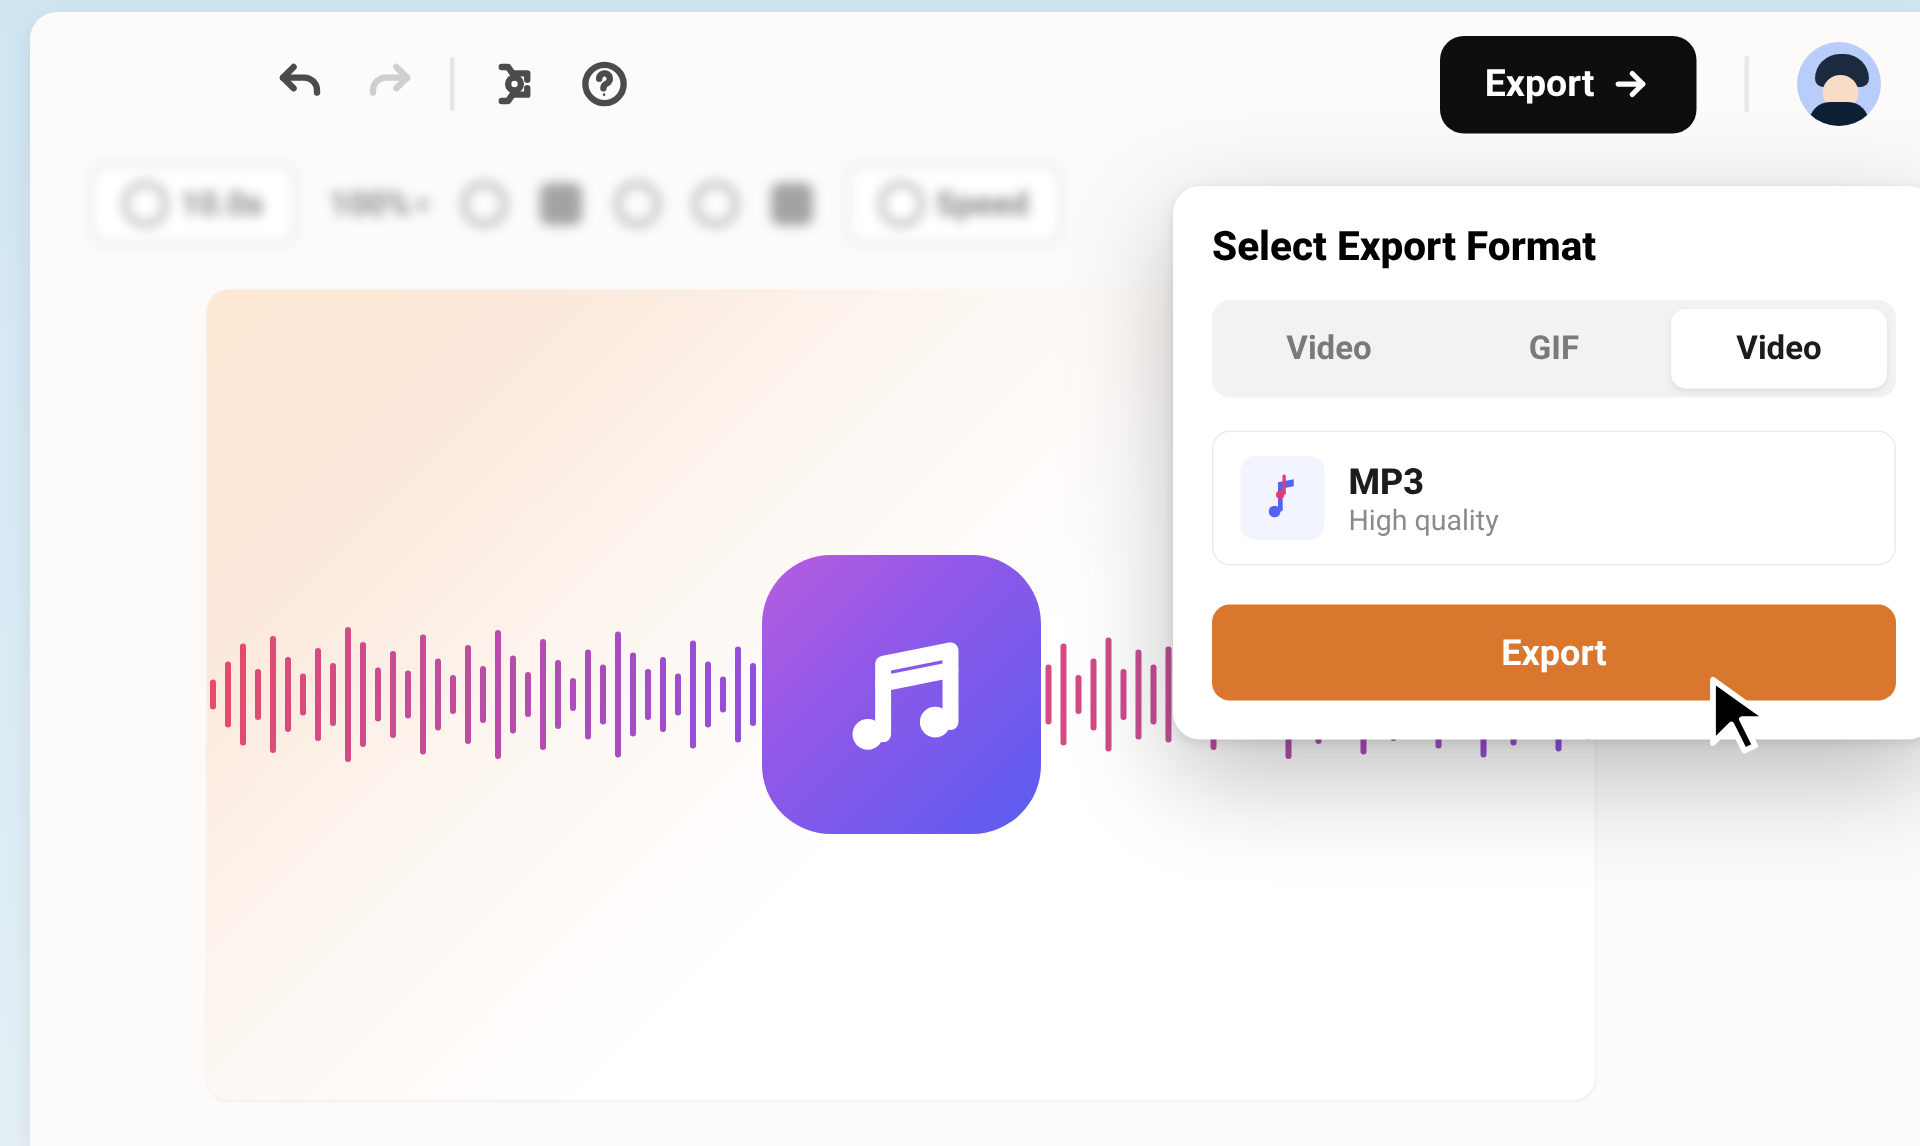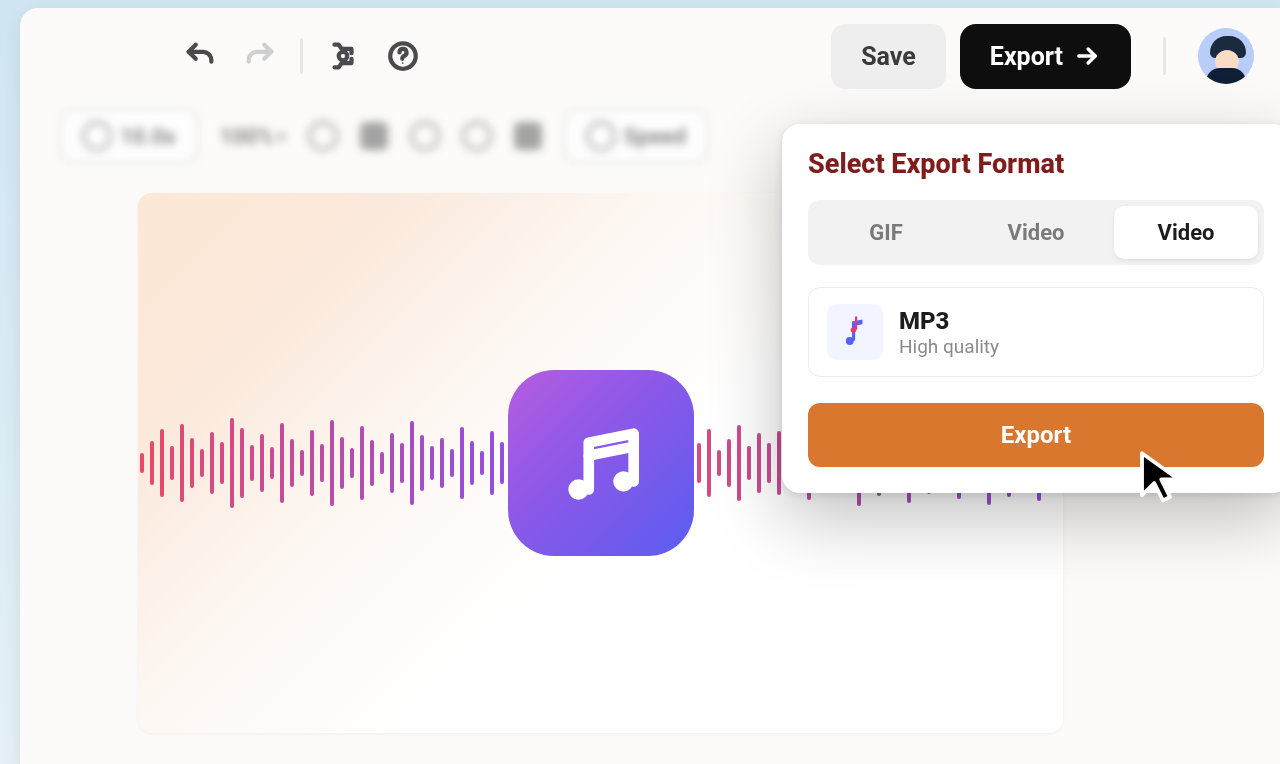--- a/index.html
+++ b/index.html
@@ -143,21 +143,21 @@
       left: 762px;
       width: 508px;
       background: #ffffff;
       border-radius: 18px;
       box-shadow: 0 24px 70px rgba(0,0,0,0.25), 0 2px 8px rgba(0,0,0,0.1);
       padding: 24px 26px 26px;
     }
     .popover h3 {
       font-size: 27px;
       font-weight: 800;
-      color: #7f1d1d;
+      color: #000000;
       margin-bottom: 20px;
     }
     .seg {
       display: flex;
       background: #f2f2f2;
       border-radius: 12px;
       padding: 6px;
       gap: 6px;
       margin-bottom: 22px;
     }
@@ -252,23 +252,20 @@
         <svg viewBox="0 0 24 24">
             <circle cx="12" cy="12" r="9"></circle>
             <path d="M9.5 9.5a2.5 2.5 0 1 1 3.5 2.3c-.9.4-1.5 1-1.5 2.2"></path>
             <circle cx="11.8" cy="17" r="0.6" fill="currentColor" stroke="none"></circle>
           </svg>
       </div>
     </div>
 
     <div class="top-spacer"></div>
 
-    <div class="save-btn">
-      <span>Save</span>
-    </div>
 
     <div class="export-btn">
       <span>Export</span>
       <svg viewBox="0 0 24 24">
           <path d="M5 12h14"></path>
           <path d="M13 6l6 6-6 6"></path>
         </svg>
     </div>
 
     <div class="vdiv-right"></div>
@@ -395,22 +392,22 @@
         <path d="M9 18.5V7l11-2.2V16.5" fill="none" stroke="#fff" stroke-width="2.6" stroke-linecap="round" stroke-linejoin="round"></path>
         <path d="M9 10.2l11-2.2" fill="none" stroke="#fff" stroke-width="2.6" stroke-linecap="round"></path>
       </svg>
     </div>
   </div>
 
   <div class="popover">
     <h3>Select Export Format</h3>
 
     <div class="seg">
+      <div class="seg-item">Video</div>
       <div class="seg-item">GIF</div>
-      <div class="seg-item">Video</div>
       <div class="seg-item active">Video</div>
     </div>
 
     <div class="format-card">
       <div class="format-icon">
         <svg width="36" height="36" viewBox="0 0 24 24">
           <g class="note1" fill="currentColor">
             <circle cx="8.5" cy="18" r="2.6"></circle>
             <rect x="10" y="5" width="2.1" height="13" rx="1"></rect>
             <path d="M10 5l7-1.3v3.1l-7 1.3z"></path>

